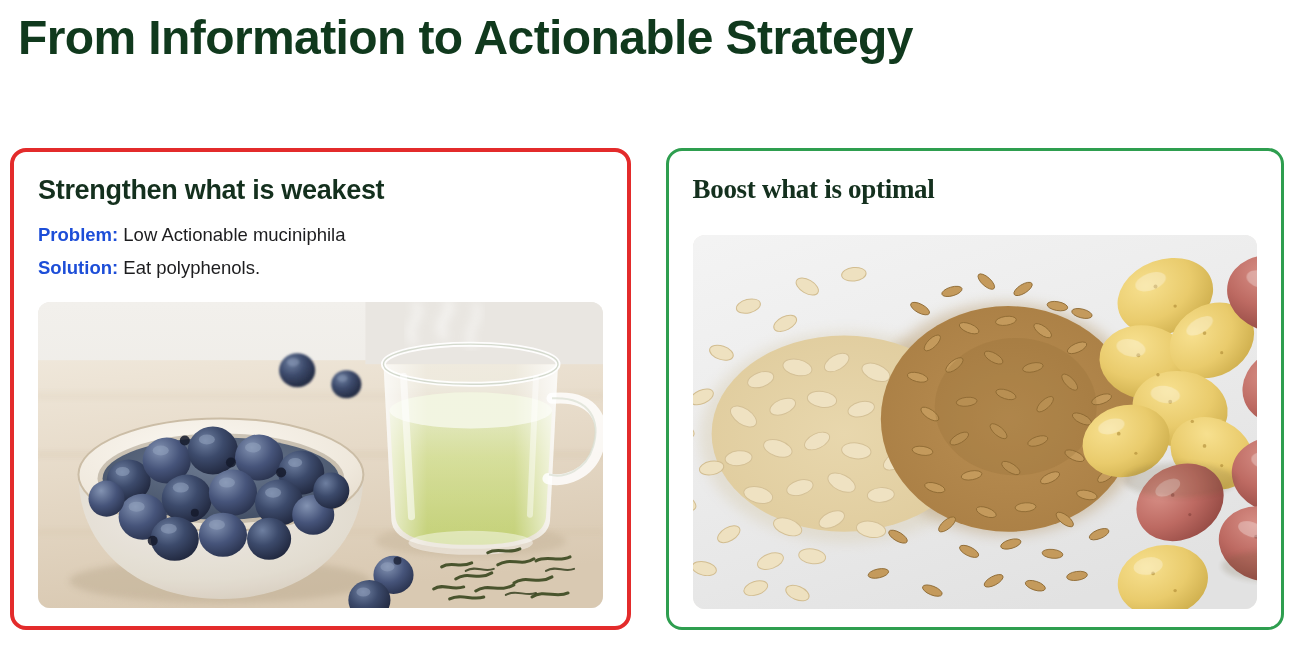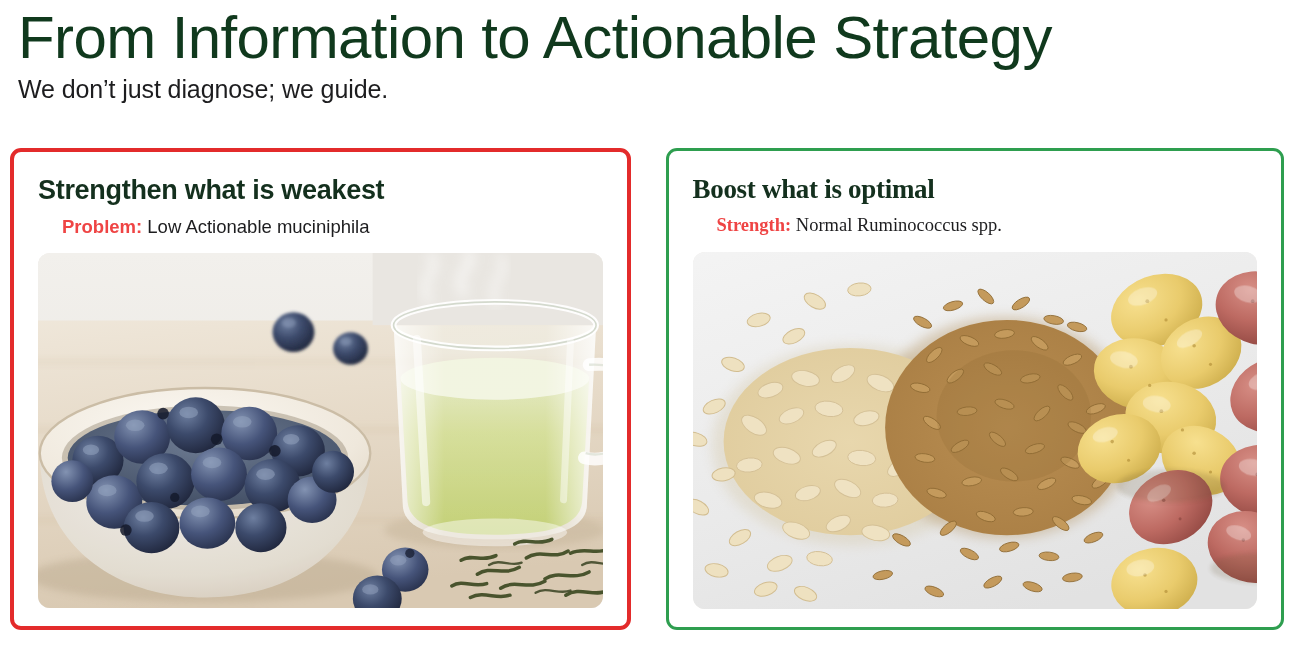--- a/index.html
+++ b/index.html
@@ -17,22 +17,22 @@
     width: 1294px;
     height: 646px;
     background: #ffffff;
     padding: 0;
   }
 
   
   .header { position: absolute; left: 18px; top: 8px; width: 1260px; }
 
   .page-title {
-    font-size: 60px;
-    font-weight: normal;
+    font-size: 48px;
+    font-weight: bold;
     line-height: 60px;
     color: #10391d;
     letter-spacing: -0.6px;
     white-space: nowrap;
   }
 
   .page-subtitle {
     margin-top: 6px;
     font-size: 25px;
     font-weight: normal;
@@ -48,79 +48,83 @@
     top: 148px;
     width: 1274px;
     height: 482px;
     display: flex;
     gap: 35px;
   }
 
   .card {
     flex: 1 1 0;
     background: #ffffff;
-    border-radius: 11px;
+    border-radius: 16px;
     padding: 22px 24px 18px 24px;
     display: flex;
     flex-direction: column;
     overflow: hidden;
+    gap: 8px;
   }
 
   .card-weak  { border: 4px solid #e32b2b; }
   .card-boost { border: 3px solid #2e9e4f; font-family: Liberation Serif, serif; }
 
   .card-heading {
     font-size: 27px;
     font-weight: bold;
     line-height: 32px;
     color: #14301e;
     letter-spacing: -0.3px;
     margin-bottom: 8px;
   }
 
   .card-line {
     font-size: 18.5px;
     line-height: 25px;
     color: #1d1d1f;
     white-space: nowrap;
   }
-  .card-line .lbl { font-weight: bold; color: #ef4444; margin-left: 24px; }
+  .card-line .lbl { font-weight: bold; color: #1d4ed8; }
 
   .card-photo {
     margin-top: 14px;
     flex: 1 1 auto;
     border-radius: 12px;
     overflow: hidden;
     position: relative;
     background: #eceae6;
   }
 
   .photo-svg { display: block; width: 100%; height: 100%; }
 </style>
 </head>
 <body>
 
 <div class="page">
 
   <div class="header">
     <div class="page-title">From Information to Actionable Strategy</div>
-    <div class="page-subtitle">We don’t just diagnose; we guide.</div>
   </div>
 
   <div class="cards">
 
     <div class="card card-weak">
 
       <div class="card-heading">Strengthen what is weakest</div>
 
       <div class="card-line">
         <span class="lbl">Problem:</span>
         <span>Low Actionable muciniphila</span>
       </div>
 
+      <div class="card-line">
+        <span class="lbl">Solution:</span>
+        <span>Eat polyphenols.</span>
+      </div>
 
       <div class="card-photo">
         <svg class="photo-svg" viewBox="0 0 570 305" preserveAspectRatio="xMidYMid slice" aria-hidden="true">
           <defs>
             <linearGradient id="woodL" x1="0" y1="0" x2="0.25" y2="1">
               <stop offset="0%" stop-color="#efe7da"></stop>
               <stop offset="45%" stop-color="#e6dac8"></stop>
               <stop offset="100%" stop-color="#d9c9b2"></stop>
             </linearGradient>
             <linearGradient id="wallL" x1="0" y1="0" x2="0" y2="1">
@@ -286,24 +290,20 @@
           </g>
         </svg>
 
       </div>
     </div>
 
     <div class="card card-boost">
 
       <div class="card-heading">Boost what is optimal</div>
 
-      <div class="card-line">
-        <span class="lbl">Strength:</span>
-        <span>Normal Ruminococcus spp.</span>
-      </div>
 
 
       <div class="card-photo">
         <svg class="photo-svg" viewBox="0 0 570 305" preserveAspectRatio="xMidYMid slice" aria-hidden="true">
           <defs>
             <linearGradient id="whiteBg" x1="0" y1="0" x2="0.6" y2="1">
               <stop offset="0%" stop-color="#f4f4f4"></stop>
               <stop offset="55%" stop-color="#ebebeb"></stop>
               <stop offset="100%" stop-color="#e2e2e2"></stop>
             </linearGradient>

